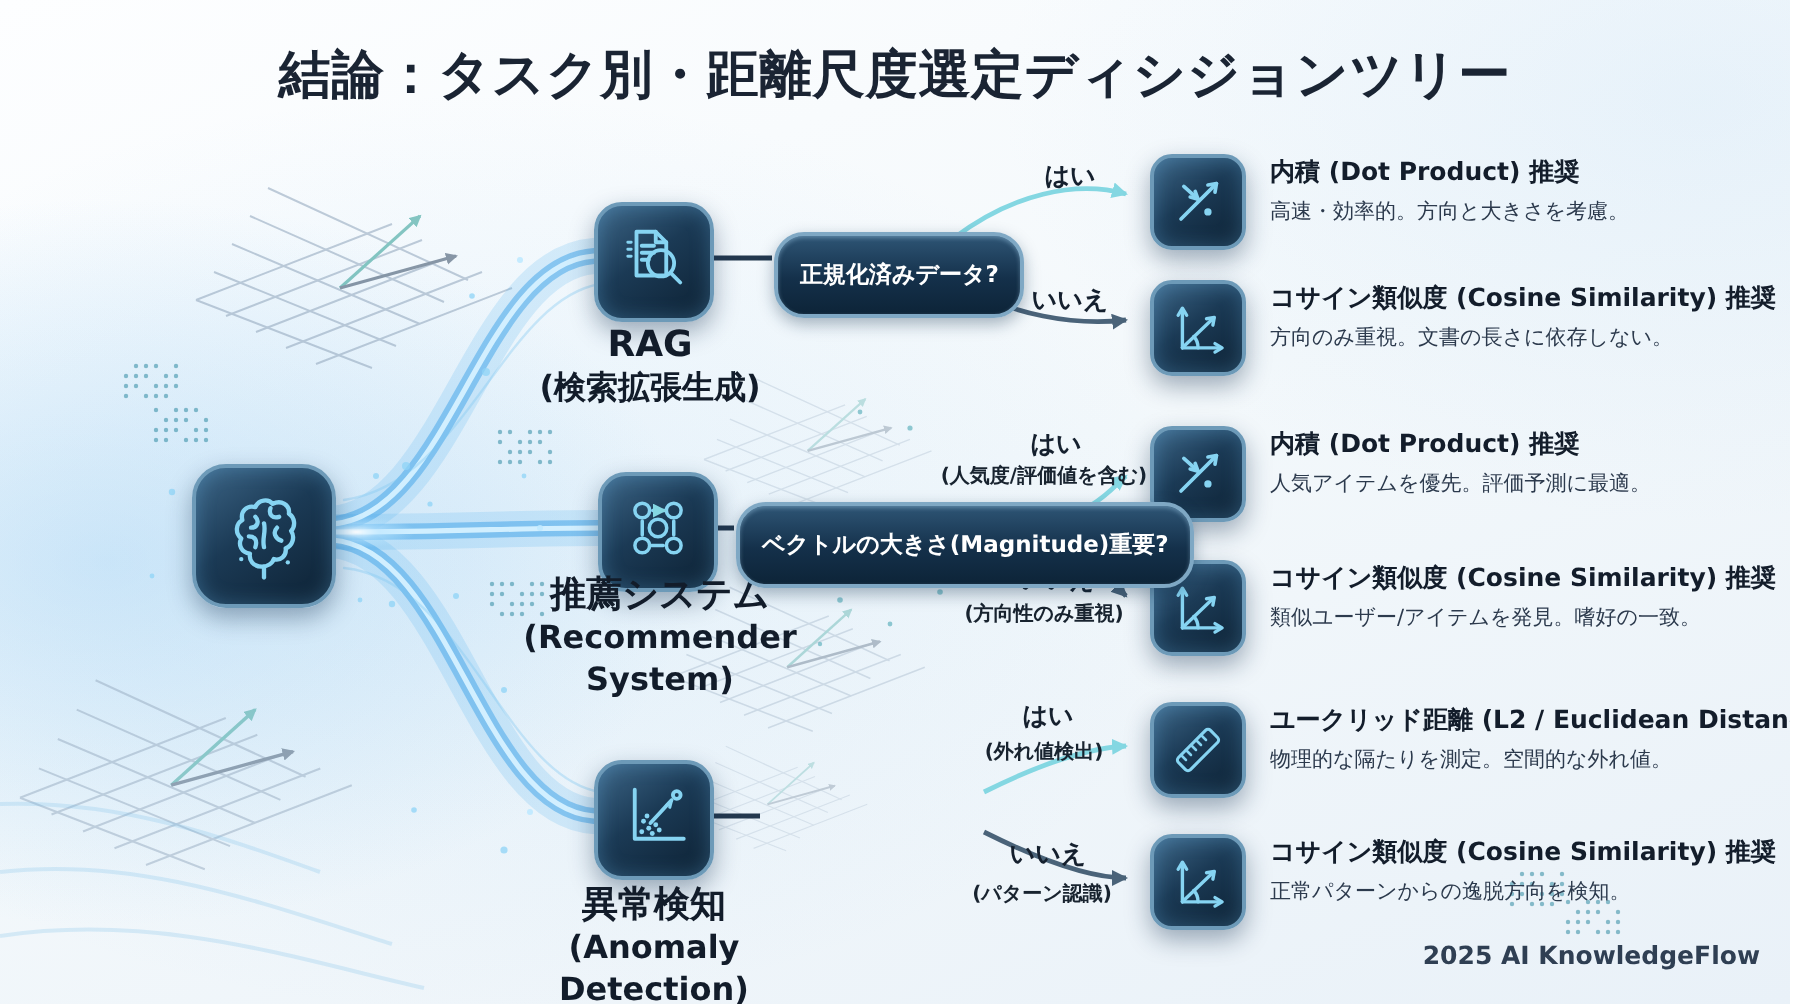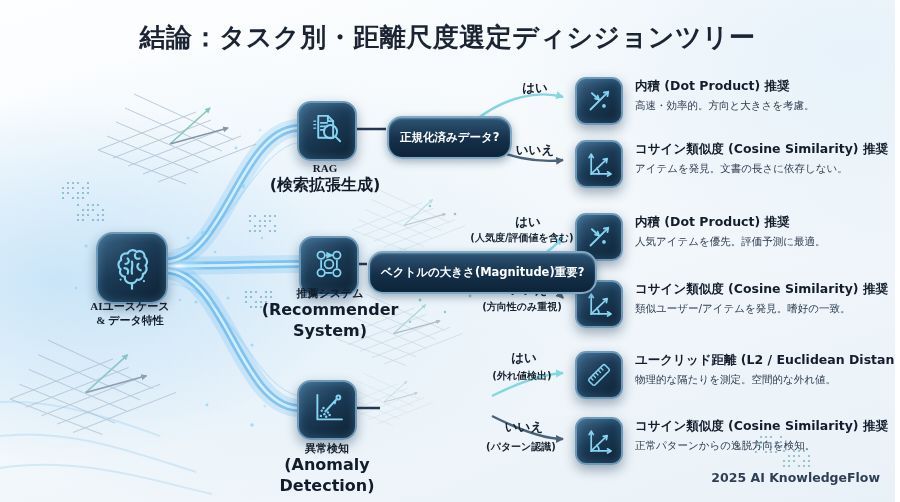--- a/index.html
+++ b/index.html
@@ -19,21 +19,21 @@
     position:absolute;z-index:2;border-radius:14px;
     background:linear-gradient(145deg,#3d6687 0%,#1b3a55 45%,#0d2133 100%);
     border:2px solid #6d9ab8;
     box-shadow:0 5px 12px rgba(15,45,75,.38), inset 0 0 10px rgba(120,200,255,.28);
     display:flex;align-items:center;justify-content:center;
   }
   .tile-root{width:68px;height:68px;border-radius:17px;}
   .tile-task{width:56px;height:56px;}
   .tile-out{width:44px;height:44px;border-radius:11px;}
   .blabel{position:absolute;z-index:2;text-align:center;font-weight:bold;color:#121c2a;line-height:1.3;}
-  .blabel .l1{font-size:11px;font-family:Liberation Serif, serif;}
+  .blabel .l1{font-size:18px;}
   .blabel .l2{font-size:16px;}
   .pill{
     position:absolute;z-index:3;white-space:nowrap;
     background:linear-gradient(180deg,#2e5575 0%,#14304a 55%,#0d2438 100%);
     border:2px solid #7fa8c4;border-radius:15px;padding:12px 11px;
     color:#fff;font-size:11.5px;font-weight:bold;
     box-shadow:0 3px 8px rgba(15,45,75,.35), inset 0 1px 2px rgba(180,225,255,.35);
   }
   .outcome{position:absolute;z-index:2;display:flex;gap:12px;align-items:flex-start;}
   .otext{padding-top:1px;}
@@ -263,24 +263,20 @@
     <span>
       <svg width="52" height="52" viewBox="0 0 48 48" fill="none" stroke="#86d4f2" stroke-width="2" stroke-linecap="round" stroke-linejoin="round">
         <path d="M23,40 C19,40 17,37 17.5,34 C13.5,33.5 12,30 13.5,27 C10.5,24.5 11,20 14,18.5 C13,14.5 16,11.5 20,12.5 C21.5,9 26,8.5 28,11 C32,9 36,11.5 35.5,15.5 C38.5,17.5 38.5,21.5 36.5,23.5 C38.5,26.5 37,30.5 34,31.5 C34.5,35 31.5,37.5 28.5,36.5 C28,38.5 25.5,40 23,40 Z"></path>
         <path d="M20,17 C22,19 21,22 18,22 M27,13 C26,16 28,18 31,17 M17,26 C20,26 21,28 20,31 M30,22 C28,24 29,27 32,28 M24,20 C25,24 23,27 24,31"></path>
         <path d="M24,40 L24,45"></path>
         <circle cx="13.5" cy="36.5" r="1" fill="#86d4f2" stroke="none"></circle>
         <circle cx="35" cy="38" r="1" fill="#86d4f2" stroke="none"></circle>
       </svg>
     </span>
   </div>
-  <div class="blabel" style="left:60px;top:299px;width:140px;">
-    <div class="l1">AIユースケース</div>
-    <div class="l1">&amp; データ特性</div>
-  </div>
 
   <div class="tile tile-task" style="left:297px;top:101px;">
     <span>
       <svg width="42" height="42" viewBox="0 0 48 48" fill="none" stroke="#86d4f2" stroke-width="2.2" stroke-linecap="round" stroke-linejoin="round">
         <path d="M14,9 h11 l6,6 v19 h-17 z"></path>
         <path d="M25,9 v6 h6"></path>
         <path d="M17,17 h7 M17,21 h7 M17,25 h4"></path>
         <circle cx="28" cy="27" r="7.5"></circle>
         <path d="M33.5,32.5 L39,38"></path>
         <path d="M9,15 h2 M9,19 h2 M9,23 h2" stroke-width="1.6"></path>
@@ -373,21 +369,21 @@
           <path d="M10,15 L13,10 L16,15"></path>
         <path d="M13,38 L40,38"></path>
           <path d="M36,35 L41,38 L36,41"></path>
         <path d="M13,38 L35,17"></path>
           <path d="M30,17.5 L35.5,16.5 L34.5,22"></path>
         <path d="M24,38 A11,11 0 0 0 21,30"></path>
       </svg>
     </div>
     <div class="otext">
       <div class="otitle">コサイン類似度 (Cosine Similarity) 推奨</div>
-      <div class="odesc">アイテムを発見。文書の長さに依存しない。</div>
+      <div class="odesc">方向のみ重視。文書の長さに依存しない。</div>
     </div>
   </div>
 
   <div class="outcome" style="left:575px;top:213px;">
     <div class="tile tile-out" style="position:static;">
       <svg width="34" height="34" viewBox="0 0 48 48" fill="none" stroke="#86d4f2" stroke-width="2.6" stroke-linecap="round" stroke-linejoin="round">
         <path d="M12,36 L37,11"></path>
           <path d="M31,12 L37,11 L36,17"></path>
         <path d="M14,13 L24,22"></path>
           <path d="M22,16.5 L24,22 L18.5,20.5"></path>

